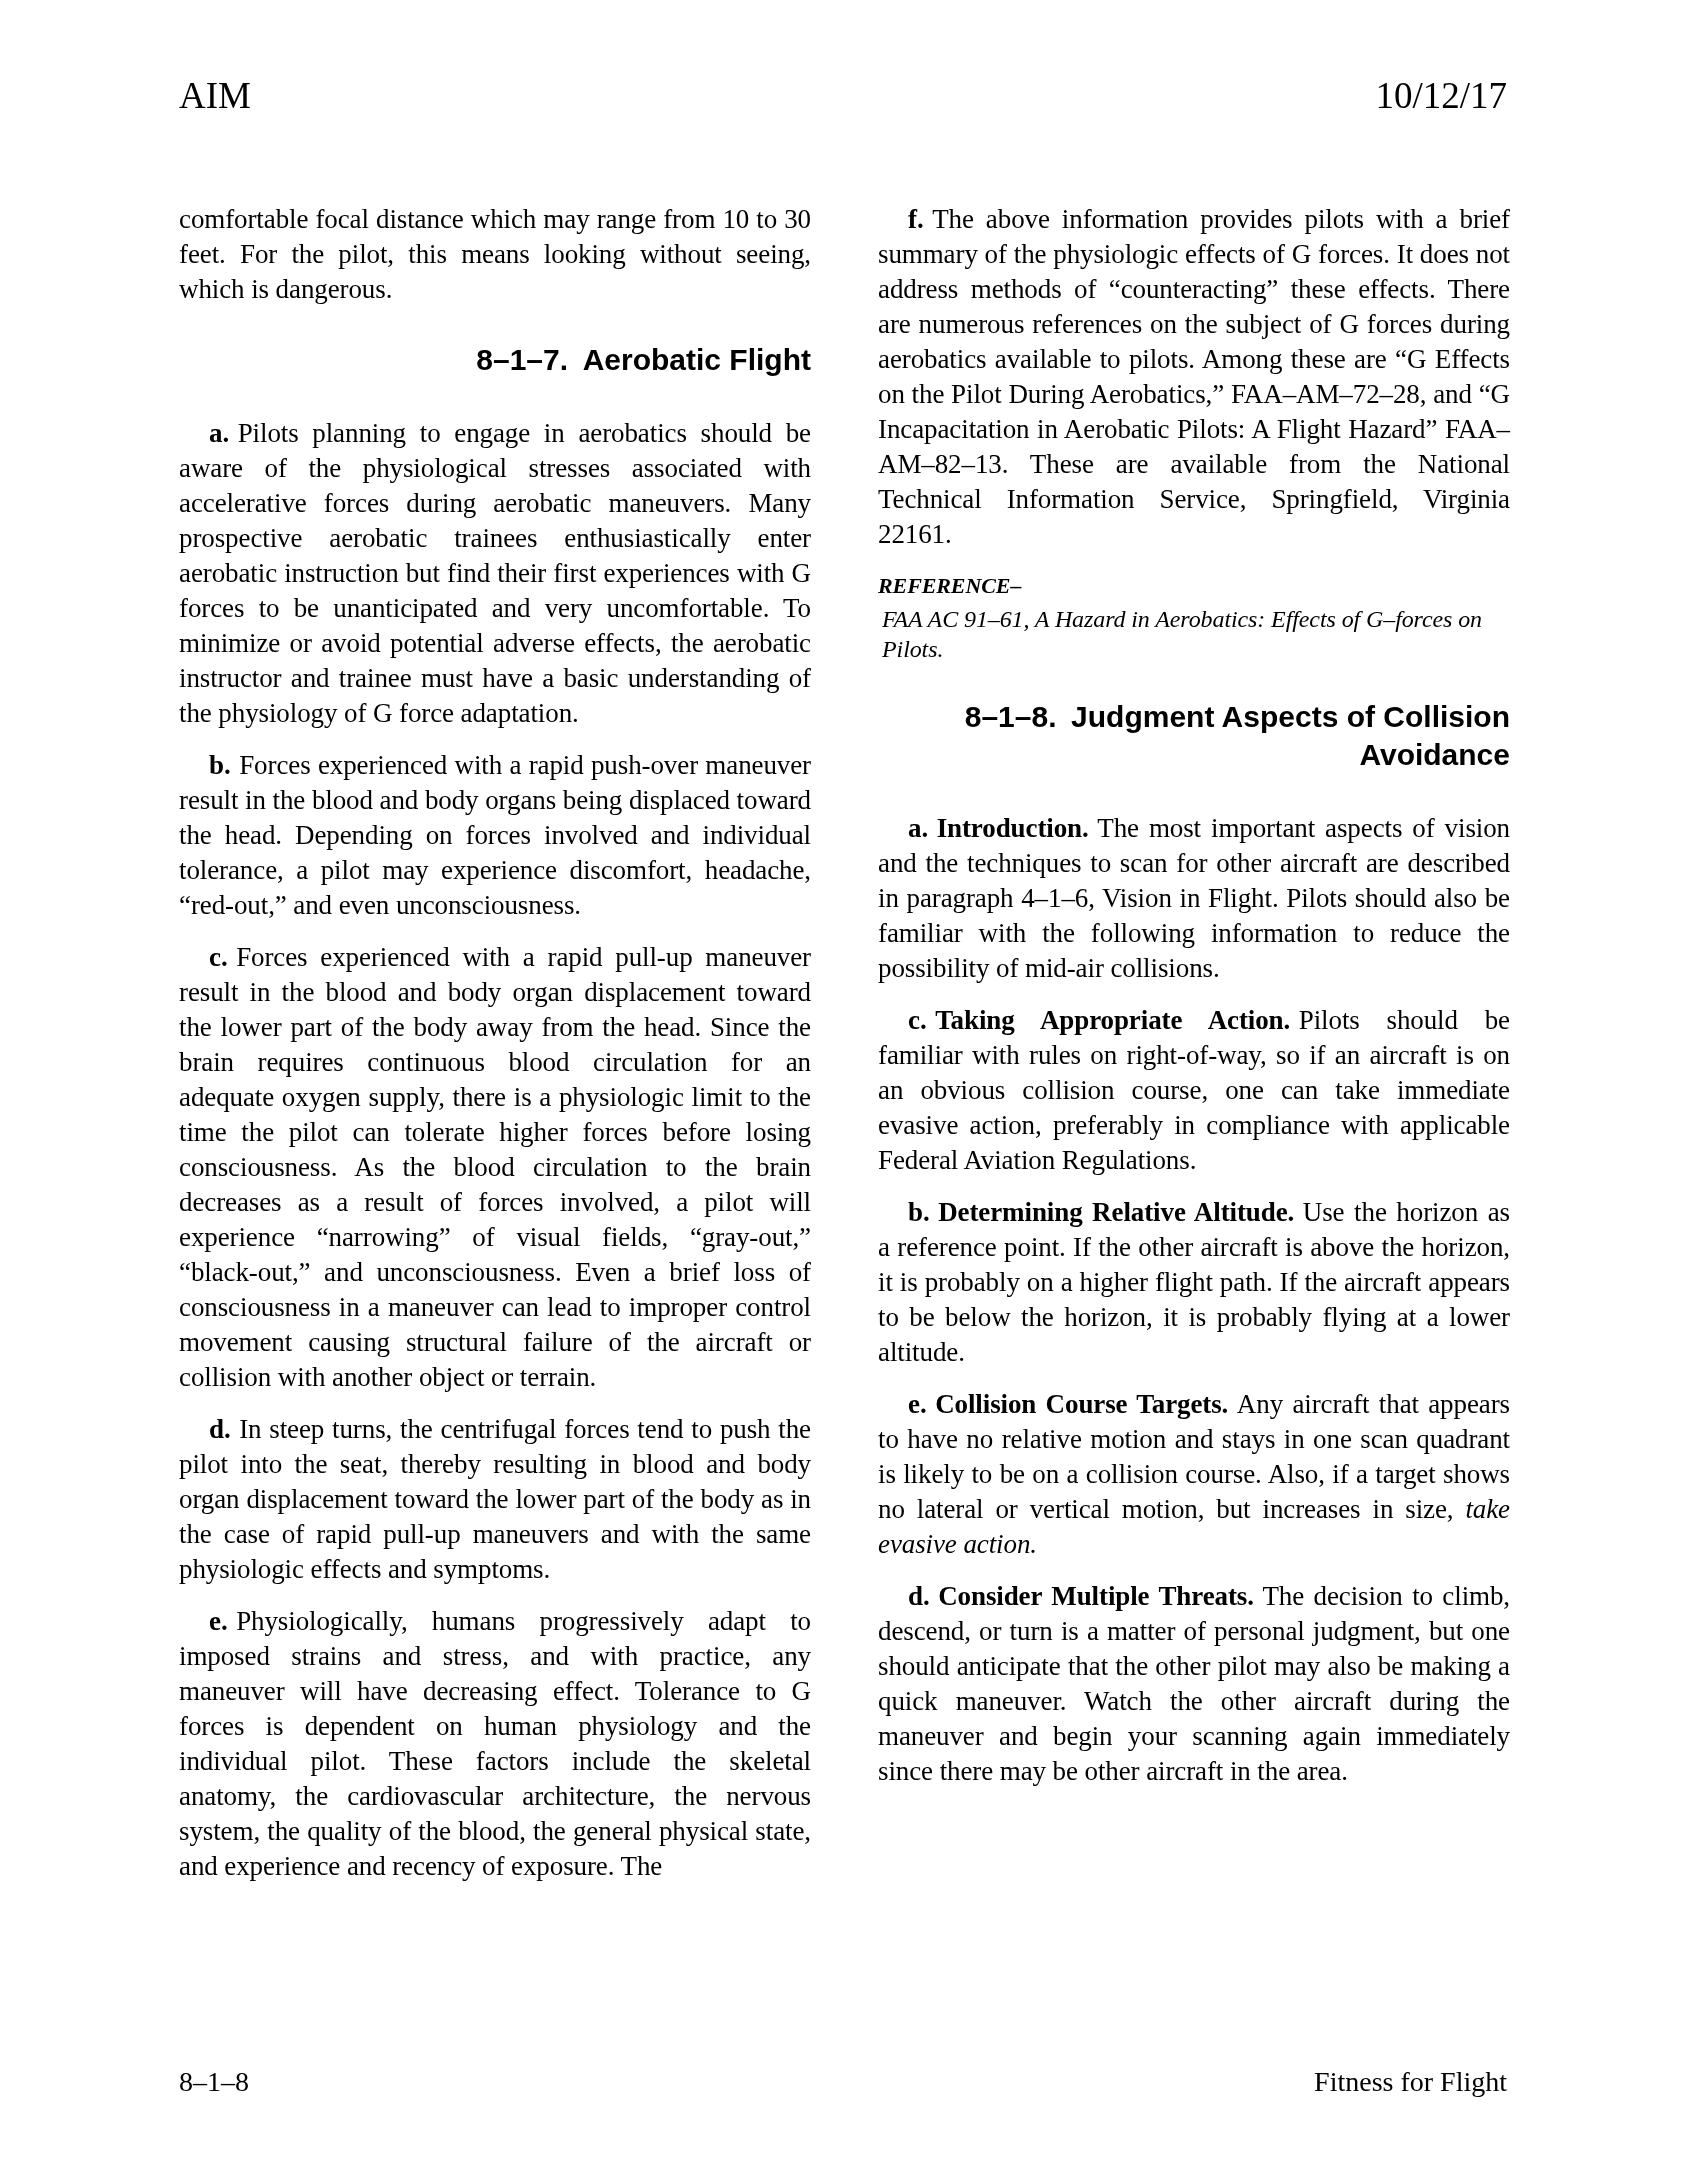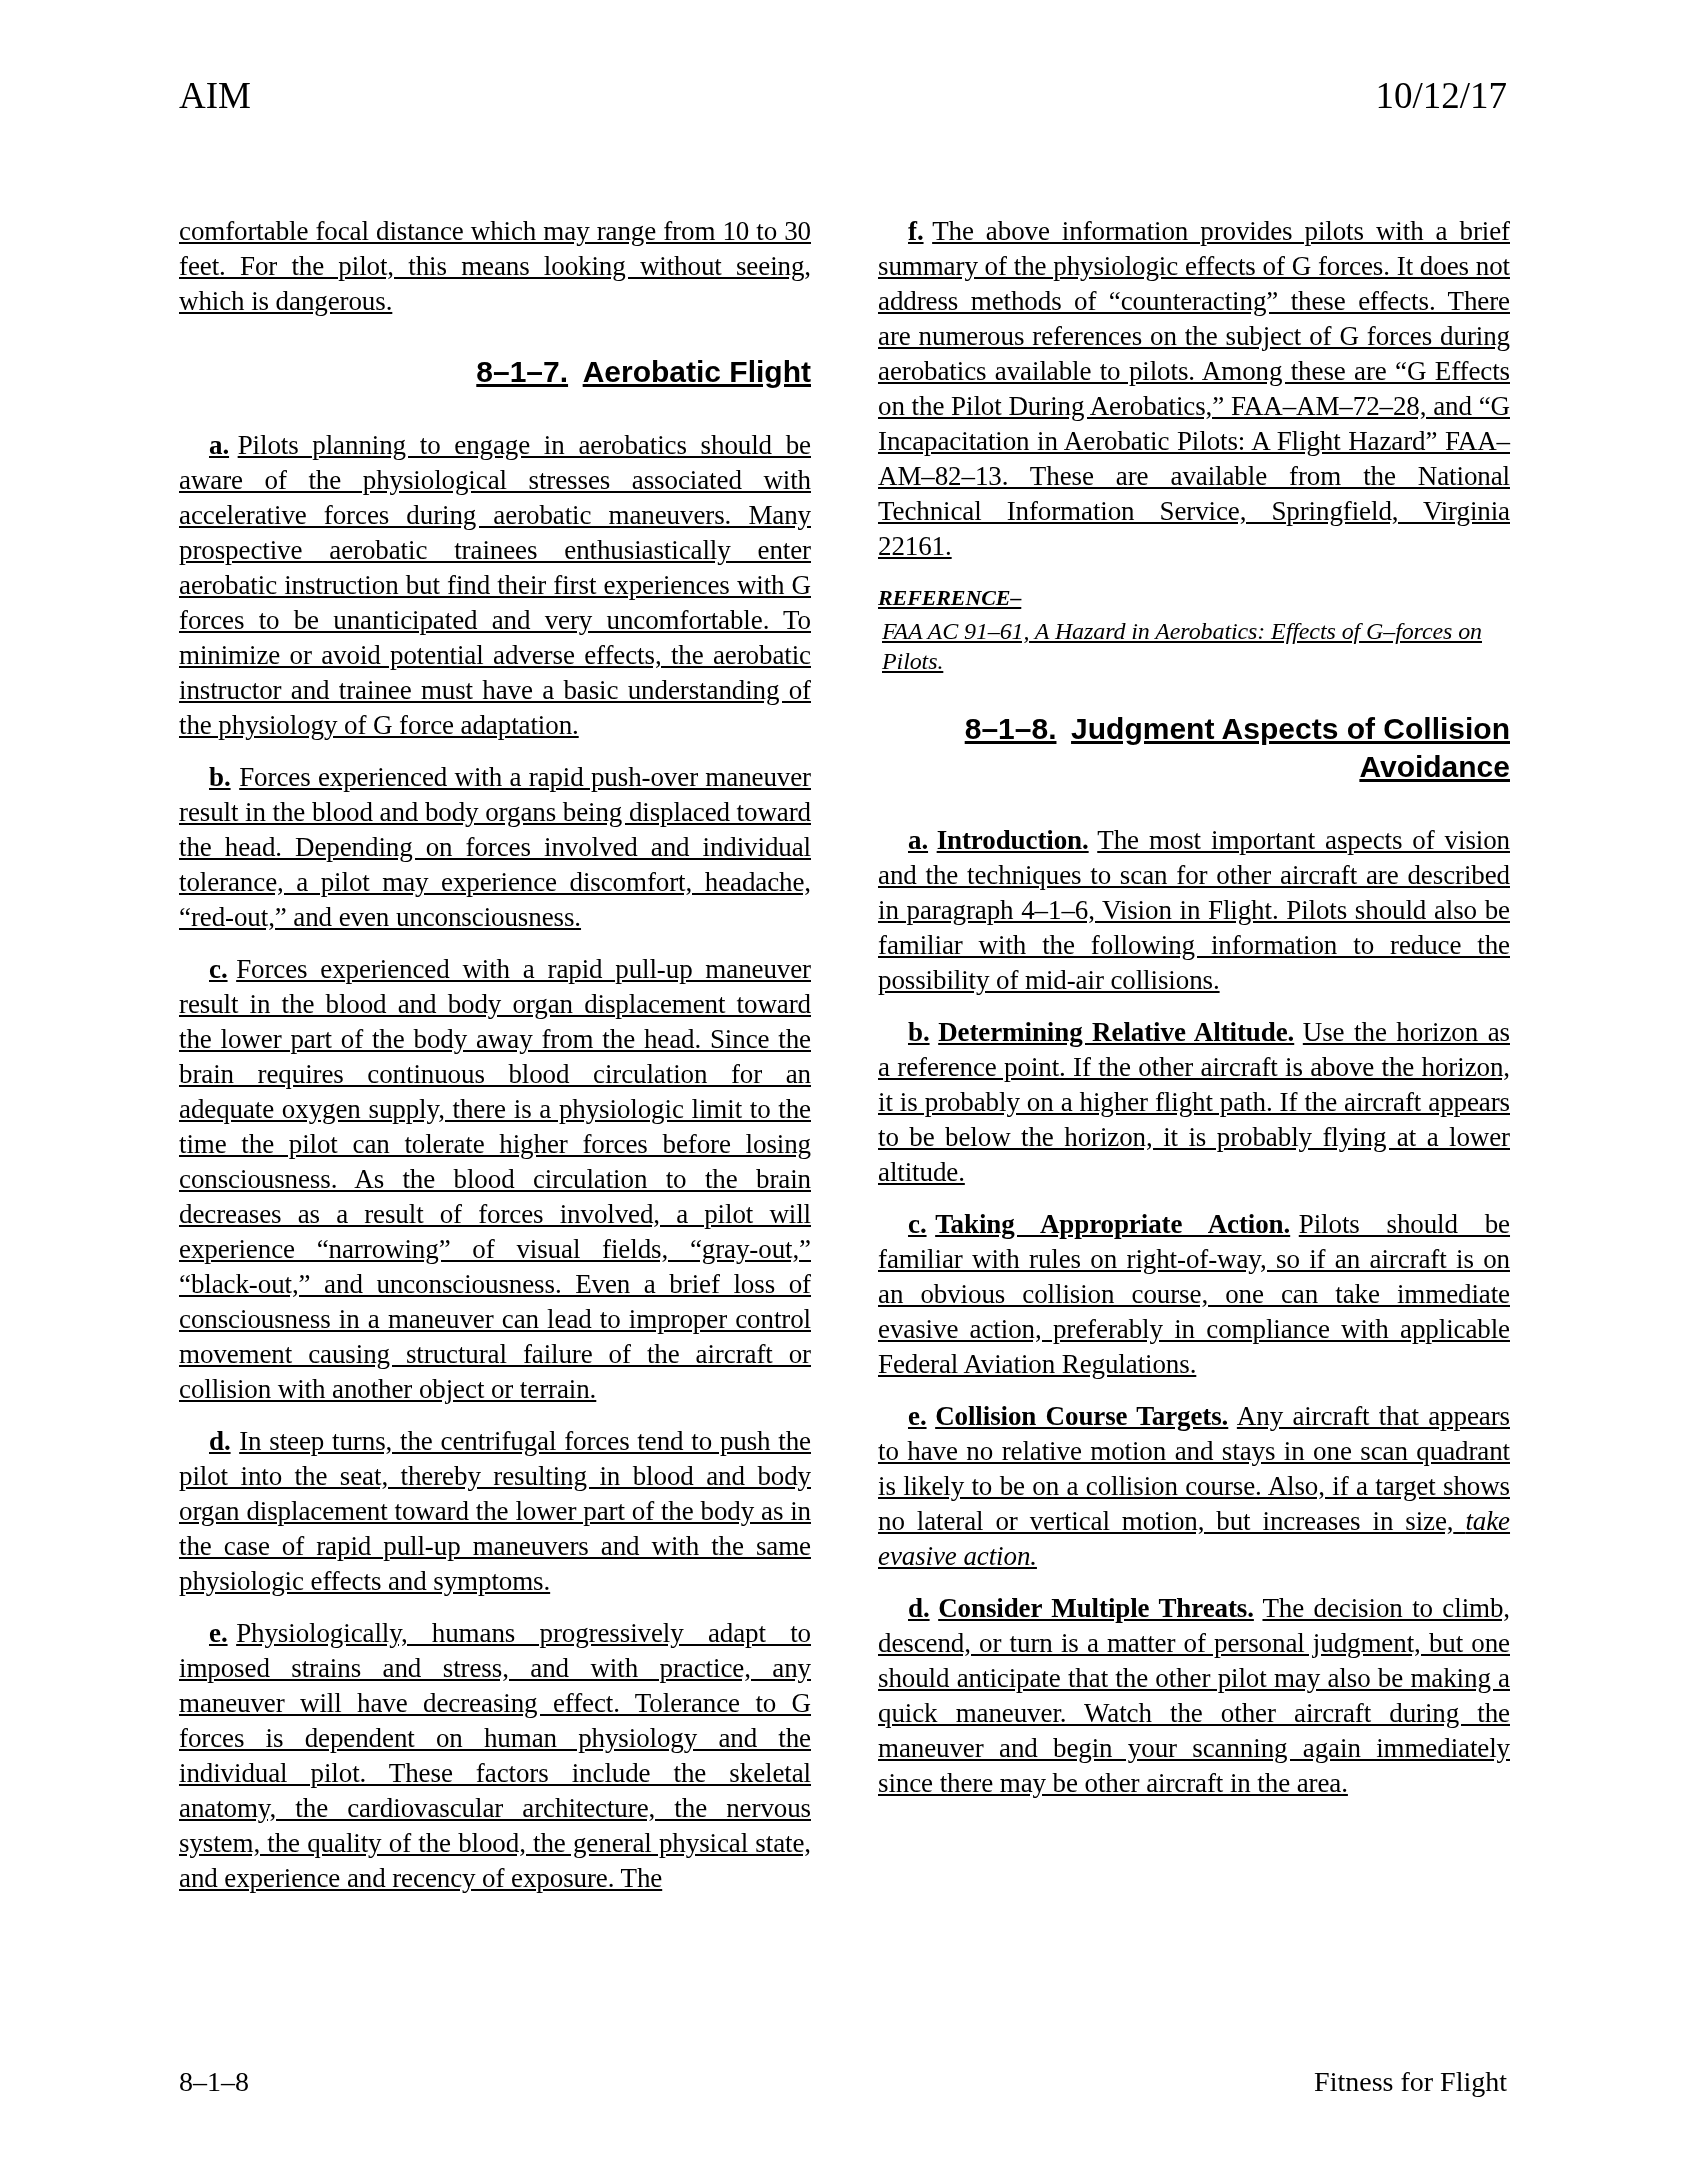--- a/index.html
+++ b/index.html
@@ -27,27 +27,26 @@
     left: 179px;
     right: 180px;
     top: 2065px;
     font-size: 28px;
     line-height: 33px;
     display: flex;
     justify-content: space-between;
   }
   .col {
     position: absolute;
-    top: 214px;
+    top: 202px;
     width: 632px;
     text-align: justify;
     font-size: 27px;
     line-height: 35px;
     letter-spacing: -0.1px;
-    text-decoration: underline;
   }
   .col-left  { left: 179px; }
   .col-right { left: 878px; }
 
   p.body { margin: 0 0 17px 0; }
   p.ind  { text-indent: 30px; }
 
   .lead   { font-weight: bold; margin-right: 8.6px; }
   .ptitle { font-weight: bold; margin-right: 8.6px; }
   .iend   { font-style: italic; }
@@ -129,25 +128,25 @@
 
     <h2 class="section-heading">
       <span class="hnum">8–1–8.</span><span>Judgment Aspects of Collision Avoidance</span>
     </h2>
 
     <p class="body ind">
       <b class="lead">a.</b><b class="ptitle">Introduction.</b><span>The most important aspects of vision and the techniques to scan for other aircraft are described in paragraph 4–1–6, Vision in Flight. Pilots should also be familiar with the following information to reduce the possibility of mid-air collisions.</span>
     </p>
 
     <p class="body ind">
-      <b class="lead">b.</b><b class="ptitle">Determining Relative Altitude.</b><span>Use the horizon as a reference point. If the other aircraft is above the horizon, it is probably on a higher flight path. If the aircraft appears to be below the horizon, it is probably flying at a lower altitude.</span>
+      <b class="lead">c.</b><b class="ptitle">Taking Appropriate Action.</b><span>Pilots should be familiar with rules on right-of-way, so if an aircraft is on an obvious collision course, one can take immediate evasive action, preferably in compliance with applicable Federal Aviation Regulations.</span>
     </p>
 
     <p class="body ind">
-      <b class="lead">c.</b><b class="ptitle">Taking Appropriate Action.</b><span>Pilots should be familiar with rules on right-of-way, so if an aircraft is on an obvious collision course, one can take immediate evasive action, preferably in compliance with applicable Federal Aviation Regulations.</span>
+      <b class="lead">b.</b><b class="ptitle">Determining Relative Altitude.</b><span>Use the horizon as a reference point. If the other aircraft is above the horizon, it is probably on a higher flight path. If the aircraft appears to be below the horizon, it is probably flying at a lower altitude.</span>
     </p>
 
     <p class="body ind">
       <b class="lead">e.</b><b class="ptitle">Collision Course Targets.</b><span>Any aircraft that appears to have no relative motion and stays in one scan quadrant is likely to be on a collision course. Also, if a target shows no lateral or vertical motion, but increases in size,</span>
       <i class="iend">take evasive action.</i>
     </p>
 
     <p class="body ind">
       <b class="lead">d.</b><b class="ptitle">Consider Multiple Threats.</b><span>The decision to climb, descend, or turn is a matter of personal judgment, but one should anticipate that the other pilot may also be making a quick maneuver. Watch the other aircraft during the maneuver and begin your scanning again immediately since there may be other aircraft in the area.</span>
     </p>

